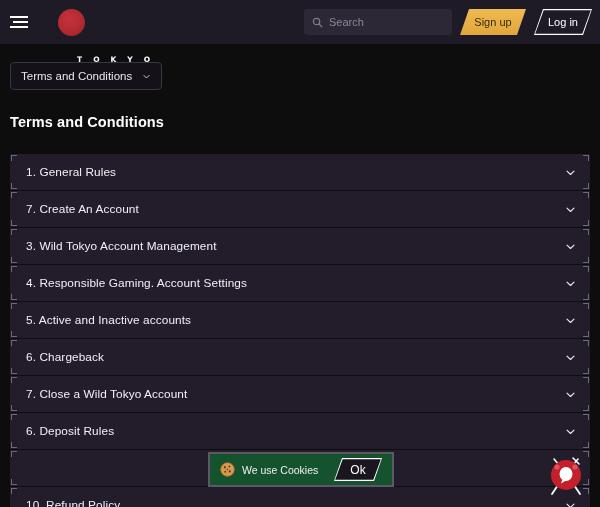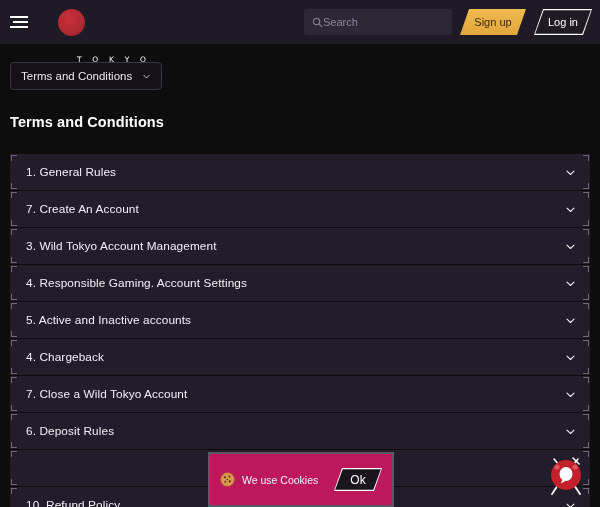--- a/index.html
+++ b/index.html
@@ -72,21 +72,21 @@
   }
   .logo-wild {
     font-size: 17px;
     font-weight: bold;
     letter-spacing: 0.4px;
     color: #ffffff;
     font-family: "DejaVu Sans", sans-serif;
   }
   .logo-tokyo {
     font-size: 7.5px;
-    font-weight: normal;
+    font-weight: bold;
     letter-spacing: 4.2px;
     color: #ffffff;
     margin-top: 14px;
     font-family: "DejaVu Sans", sans-serif;
   }
 
   .header-right {
     margin-left: auto;
     display: flex;
     align-items: center;
@@ -94,20 +94,21 @@
   }
 
   .search-box {
     width: 148px;
     height: 26px;
     background: #2d2836;
     border-radius: 3px;
     display: flex;
     align-items: center;
     padding: 0 8px;
+    gap: 6px;
     cursor: text;
   }
   .search-icon {
     width: 11px;
     height: 11px;
     flex: 0 0 auto;
     opacity: 0.62;
   }
   .search-input {
     background: transparent;
@@ -233,22 +234,22 @@
   .corner.tr { top: 1px;    right: 1px;  border-top: 1.3px solid #6e6878; border-right: 1.3px solid #6e6878; }
   .corner.bl { bottom: 1px; left: 1px;   border-bottom: 1.3px solid #6e6878; border-left: 1.3px solid #6e6878; }
   .corner.br { bottom: 1px; right: 1px;  border-bottom: 1.3px solid #6e6878; border-right: 1.3px solid #6e6878; }
 
   
   .cookie-banner {
     position: absolute;
     left: 208px;
     top: 452px;
     width: 186px;
-    height: 55px;
-    background: #be185d;
+    height: 35px;
+    background: #14532d;
     border: 2px solid #5d5766;
     display: flex;
     align-items: center;
     padding: 8px 10px;
     gap: 7px;
     z-index: 30;
   }
   .cookie-icon {
     width: 15px;
     height: 15px;
@@ -397,21 +398,21 @@
       <svg class="acc-chev" viewBox="0 0 12 12">
         <polyline points="2.2,4.4 6,8.2 9.8,4.4" fill="none" stroke="#ffffff" stroke-width="1.25" stroke-linecap="round" stroke-linejoin="round"></polyline>
       </svg>
     </div>
 
     <div class="acc-item">
       <span class="corner tl"></span>
       <span class="corner tr"></span>
       <span class="corner bl"></span>
       <span class="corner br"></span>
-      <span class="acc-label">4. Chargeback</span>
+      <span class="acc-label">6. Chargeback</span>
       <svg class="acc-chev" viewBox="0 0 12 12">
         <polyline points="2.2,4.4 6,8.2 9.8,4.4" fill="none" stroke="#ffffff" stroke-width="1.25" stroke-linecap="round" stroke-linejoin="round"></polyline>
       </svg>
     </div>
 
     <div class="acc-item">
       <span class="corner tl"></span>
       <span class="corner tr"></span>
       <span class="corner bl"></span>
       <span class="corner br"></span>

